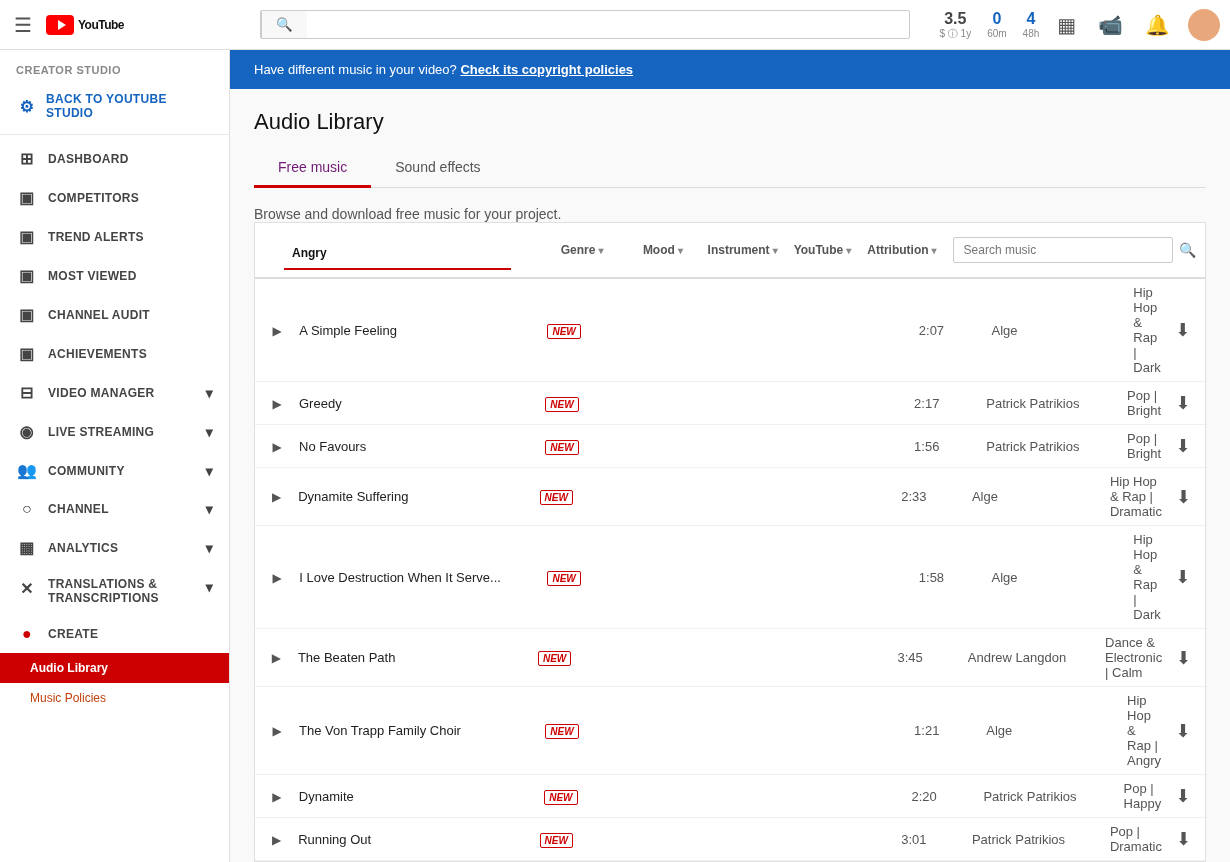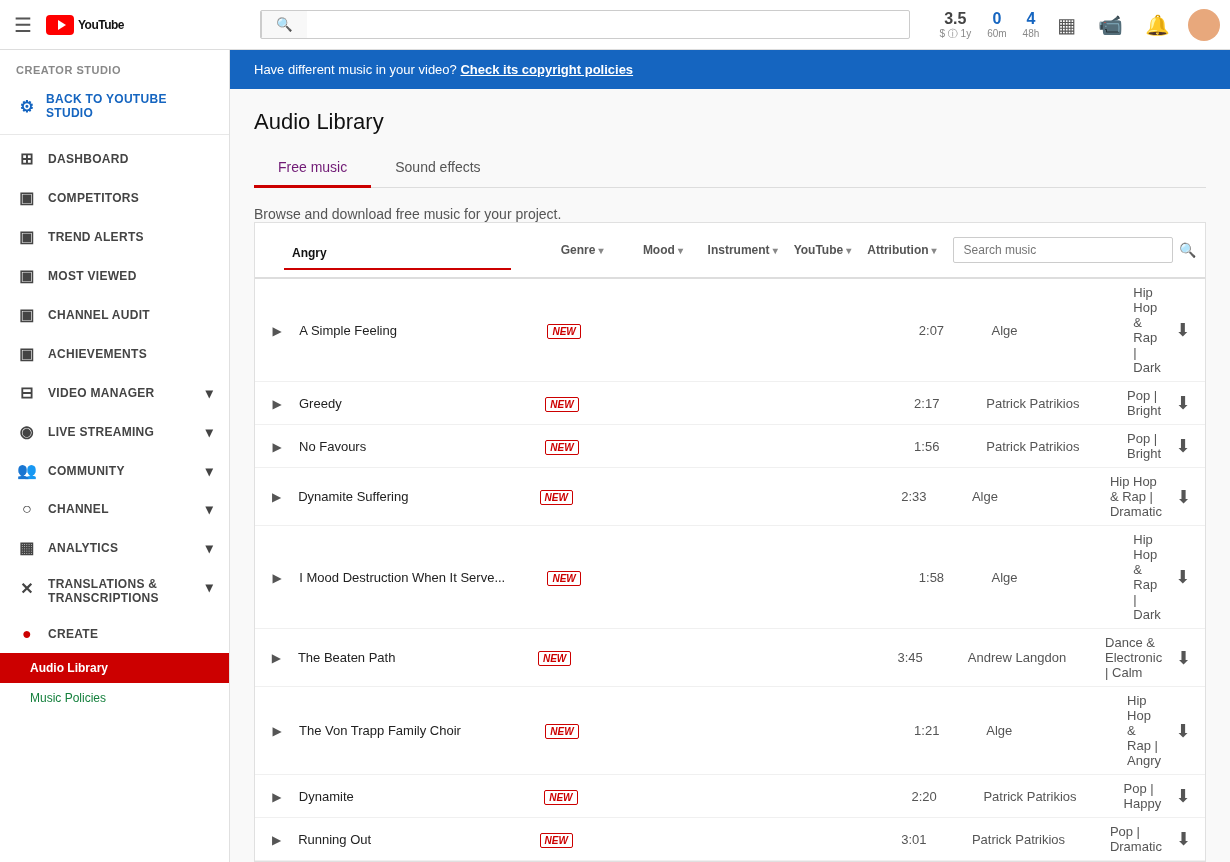--- a/index.html
+++ b/index.html
@@ -39,21 +39,21 @@
     .sidebar-header { padding: 14px 16px 6px; font-size: 11px; color: #888; font-weight: 600; letter-spacing: 0.5px; }
     .sidebar-item {
       display: flex; align-items: center; gap: 10px;
       padding: 10px 16px; cursor: pointer; color: #444; font-size: 12px; font-weight: 600; letter-spacing: 0.3px;
       text-decoration: none;
     }
     .sidebar-item.back-link { color: #1565c0; gap: 8px; }
     .sidebar-item .icon { font-size: 16px; flex-shrink: 0; width: 22px; text-align: center; }
     .sidebar-item.has-arrow .arrow { margin-left: auto; font-size: 14px; }
     .sidebar-divider { height: 1px; background: #e8e8e8; margin: 4px 0; }
-    .sidebar-sub-item { padding: 8px 16px 8px 30px; font-size: 12px; color: #15803d; cursor: pointer; }
+    .sidebar-sub-item { padding: 8px 16px 8px 30px; font-size: 12px; color: #c2410c; cursor: pointer; }
 
     
     .main-content { flex: 1; overflow-y: auto; display: flex; flex-direction: column; }
     .notice-bar {
       background: #1565c0; color: #fff; padding: 12px 24px;
       font-size: 13px; flex-shrink: 0;
     }
     .notice-bar a { color: #fff; font-weight: 700; }
     .content-area { padding: 20px 24px; flex: 1; }
     .page-title { font-size: 22px; font-weight: 400; color: #111; margin-bottom: 14px; }
@@ -349,21 +349,21 @@
     <div class="col-artist">Alge</div>
     <div class="col-genre">Hip Hop &amp; Rap | Dramatic</div>
     <div class="col-download">
       <button class="dl-btn">⬇</button>
     </div>
   </div>
             <div class="table-row">
     <div class="col-play">
       <button class="play-btn">▶</button>
     </div>
-    <div class="col-name">I Mood Destruction When It Serve...</div>
+    <div class="col-name">I Love Destruction When It Serve...</div>
     <div class="col-new">
       <span class="new-badge">NEW</span>
     </div>
     <div style="width:130px;font-size:13px;color:#555;"></div>
     <div style="width:100px;font-size:13px;color:#555;"></div>
     <div style="width:120px;font-size:13px;color:#555;"></div>
     <div class="col-duration">1:58</div>
     <div class="col-artist">Alge</div>
     <div class="col-genre">Hip Hop &amp; Rap | Dark</div>
     <div class="col-download">

